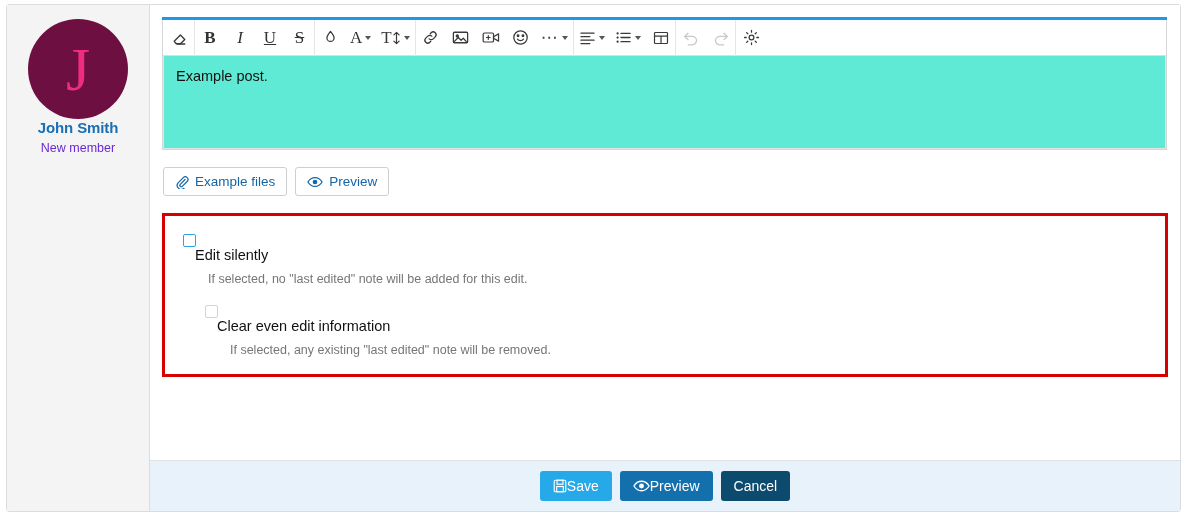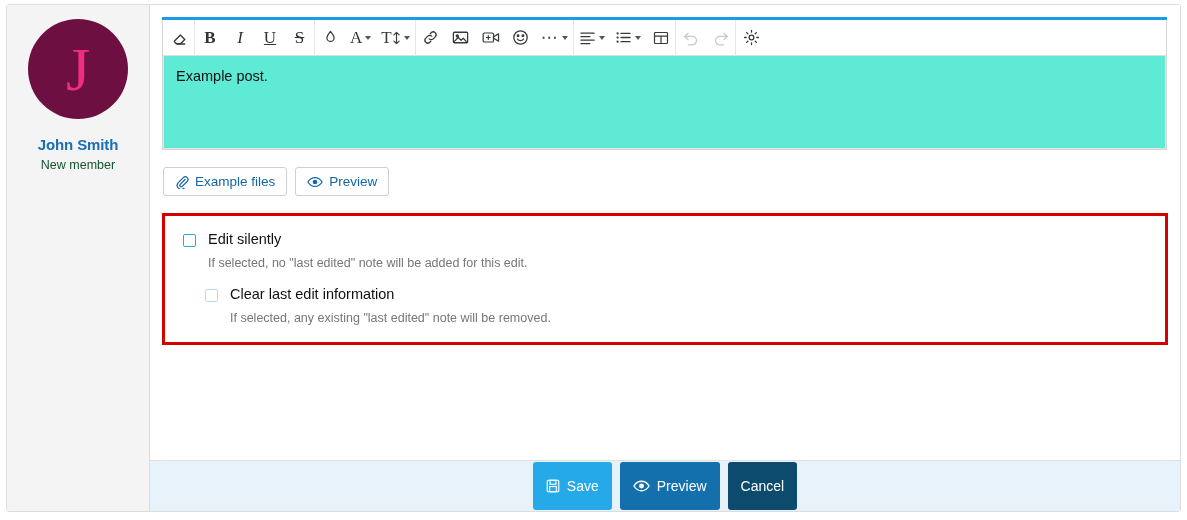--- a/index.html
+++ b/index.html
@@ -47,30 +47,29 @@
     position: absolute;
     left: 0; right: 0; top: 50%;
     transform: translateY(-50%);
     font-size: 62px;
     font-weight: normal;
     color: #ef2d7e;
     line-height: 1;
     font-family: "Liberation Serif", serif;
   }
   .username {
-    margin-top: 17px;
     font-size: 15px;
     font-weight: bold;
     color: #1a6fb5;
     letter-spacing: -0.1px;
   }
   .userrank {
     margin-top: 5px;
     font-size: 12.5px;
-    color: #14532d;
+    color: #6d28d9;
   }
 
   
   .notch-outer {
     position: absolute;
     right: -10px; top: 22px;
     width: 0; height: 0;
     border-top: 11px solid transparent;
     border-bottom: 11px solid transparent;
     border-right: 10px solid #dcdcdc;
@@ -183,20 +182,21 @@
     border: 3px solid #d60000;
     background: #ffffff;
   }
   .opt-section { padding: 15px 0 16px 0; }
   .opt-section.second { border-top: 1px solid #e2e2e2; }
 
   .opt-row {
     display: flex;
     align-items: flex-start;
     padding: 0 18px;
+    flex-direction: column;
   }
   .cb {
     width: 13px; height: 13px;
     flex: 0 0 13px;
     border: 1px solid #2ca3e0;
     border-radius: 2px;
     background: #ffffff;
     margin-top: 3px;
     cursor: pointer;
   }
@@ -243,22 +243,21 @@
     border-top: 1px solid #e0e0e0;
     height: 51px;
     display: flex;
     align-items: center;
     justify-content: center;
     gap: 8px;
   }
   .btn {
     display: inline-flex;
     align-items: center;
-    gap: 7px;
-    height: 48px;
+    height: 30px;
     padding: 0 13px;
     border: none;
     border-radius: 3px;
     color: #ffffff;
     font-size: 14px;
     cursor: pointer;
     font-family: "Liberation Sans", sans-serif;
     white-space: nowrap;
   }
   .btn-save { background: #26a9e8; }
@@ -453,21 +452,21 @@
         <div class="opt-section">
           <div class="opt-row">
             <div class="cb"></div>
             <div class="opt-label">Edit silently</div>
           </div>
           <div class="opt-help">If selected, no "last edited" note will be added for this edit.</div>
 
           <div class="opt-sub">
             <div class="opt-row">
               <div class="cb muted"></div>
-              <div class="opt-label">Clear last edit information</div>
+              <div class="opt-label">Clear even edit information</div>
             </div>
             <div class="opt-help">If selected, any existing "last edited" note will be removed.</div>
           </div>
         </div>
 
 
       </div>
 
       <div class="footer">
         <div class="btn btn-save">

